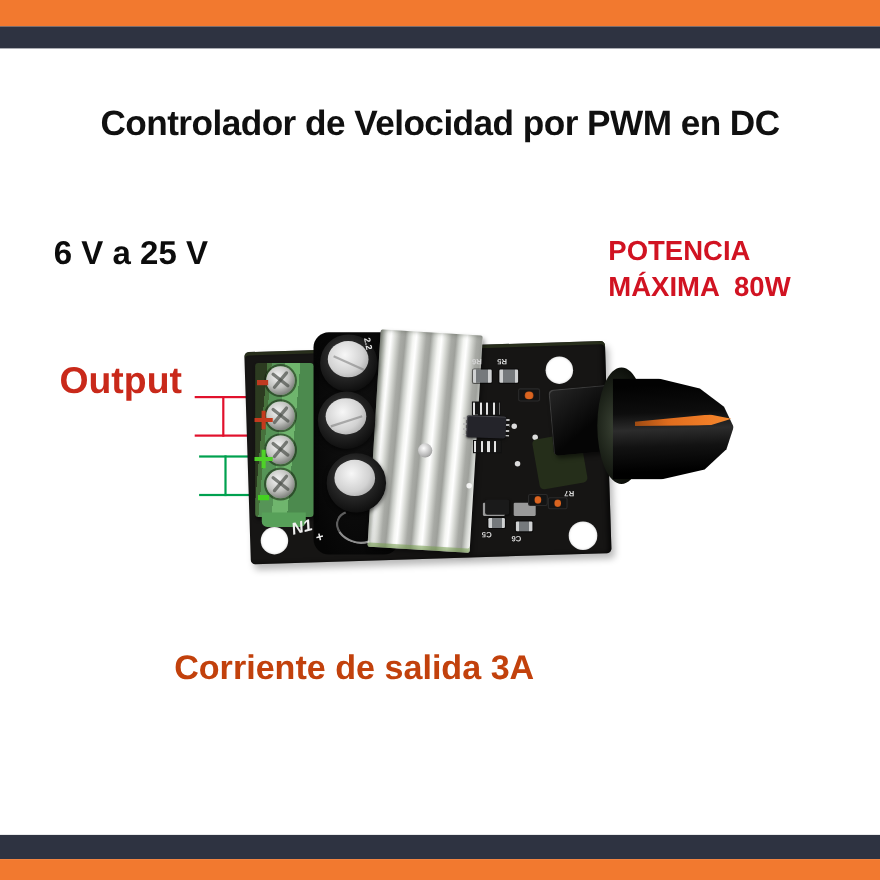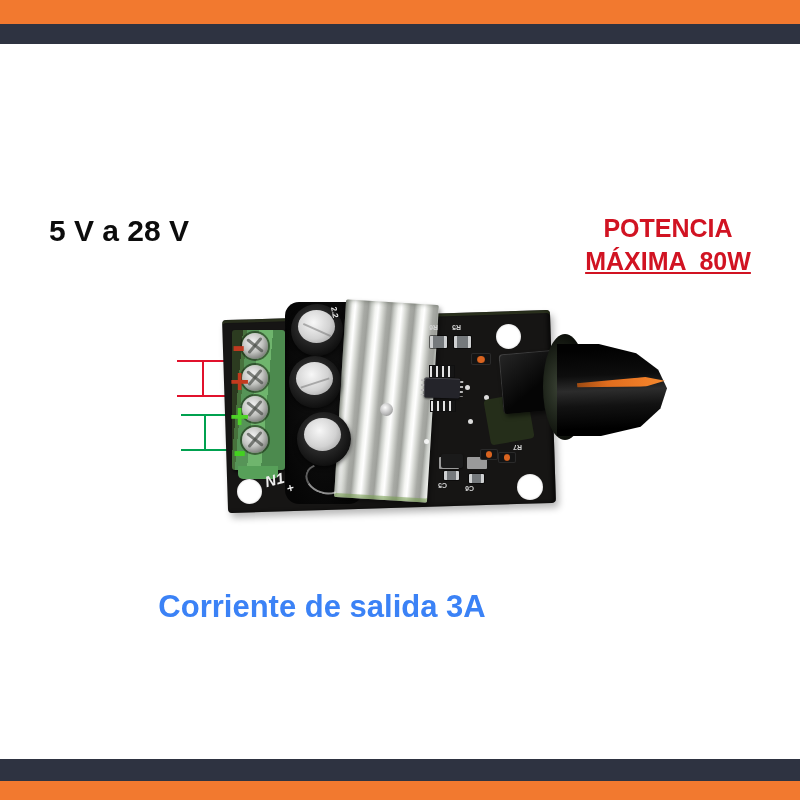--- a/index.html
+++ b/index.html
@@ -13,25 +13,25 @@
   .bot-dark{top:759px;height:22px;background:#2E3341;}
   .bot-orange{top:781px;height:19px;background:#F2792F;}
 
   
   .title{position:absolute;left:0;top:57px;width:800px;text-align:center;
          font-size:31px;font-weight:800;color:#101010;letter-spacing:0;}
   .subtitle{position:absolute;left:0;top:94px;width:800px;text-align:center;
          font-size:32px;font-weight:800;color:#101010;letter-spacing:-0.5px;}
   .voltage{position:absolute;left:10px;top:210px;width:218px;text-align:center;
          font-size:30px;font-weight:800;color:#0c0c0c;line-height:42px;}
-  .power{position:absolute;left:553px;top:212px;width:230px;text-align:center;
+  .power{position:absolute;left:553px;top:212px;width:230px;text-align:left;
          font-size:25px;font-weight:800;color:#D11322;line-height:33px;}
-  .power .pre{white-space:pre;text-decoration:underline;}
+  .power .pre{white-space:pre;}
   .footer{position:absolute;left:0;top:589px;width:644px;text-align:center;
-         font-size:31px;font-weight:800;color:#3b82f6;}
+         font-size:31px;font-weight:800;color:#c2410c;}
 
   
   .out-label{position:absolute;left:54px;top:327px;font-size:34px;font-weight:800;color:#C9291A;}
   .in-label{position:absolute;left:84px;top:449px;font-size:33px;font-weight:800;color:#58A317;}
 
   
   .ln{position:absolute;}
   .ln.red{background:#E1112C;}
   .ln.grn{background:#00A14F;}
   .out-h1{left:177px;top:360px;width:51px;height:2px;}
@@ -145,30 +145,32 @@
   .n1p{left:62px;top:184px;font-size:12px;font-weight:700;color:#efefef;transform:rotate(-14deg);line-height:1;}
 </style>
 </head>
 <body>
 
 <div id="canvas">
 
   <div class="bar top-orange"></div>
   <div class="bar top-dark"></div>
 
+  <div class="subtitle">Controlador de Velocidad por PWM en DC</div>
 
   <div class="voltage">
-    <div>5 V a 28 V</div>
+    <div>6 V a 25 V</div>
   </div>
 
   <div class="power">
     <div>POTENCIA</div>
     <div class="pre">MÁXIMA  80W</div>
   </div>
 
+  <div class="out-label">Output</div>
 
   <div class="ln red out-h1"></div>
   <div class="ln red out-v"></div>
   <div class="ln red out-h2"></div>
   <div class="ln grn in-h1"></div>
   <div class="ln grn in-v"></div>
   <div class="ln grn in-h2"></div>
 
   <div class="board">
     <div class="pcb"></div>

